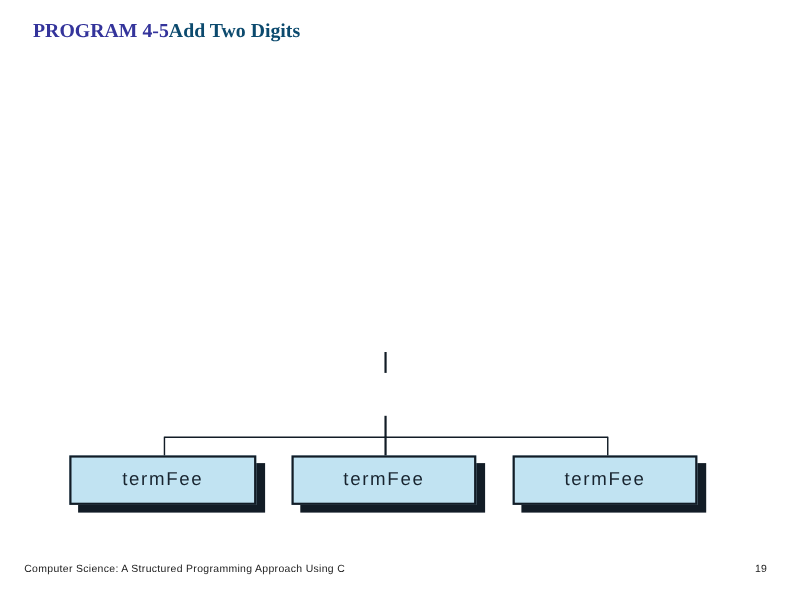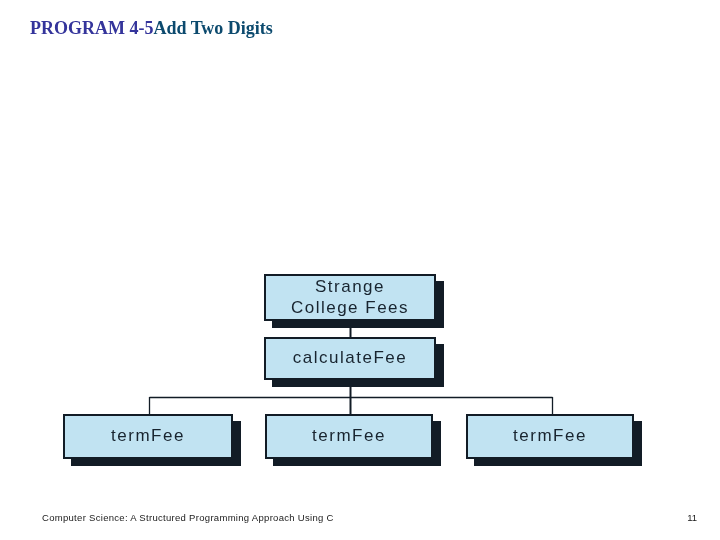--- a/index.html
+++ b/index.html
@@ -39,21 +39,21 @@
   .node .label{white-space:pre-line;}
   #node-root{left:264px;top:274px;width:172px;height:47px;}
   #node-calc{left:264px;top:337px;width:172px;height:43px;}
   #node-leaf1{left:63px;top:414px;width:170px;height:45px;}
   #node-leaf2{left:265px;top:414px;width:168px;height:45px;}
   #node-leaf3{left:466px;top:414px;width:168px;height:45px;}
   svg.connectors{position:absolute;left:0;top:0;pointer-events:none;}
   svg.connectors line{stroke:var(--connector);}
   .footer-credit{
     position:absolute;left:22px;top:512px;
-    font-size:9.5px;color:var(--footer-text);letter-spacing:0.3px;margin-left:20px;
+    font-size:9.5px;color:var(--footer-text);letter-spacing:0.3px;
   }
   .footer-page{
     position:absolute;right:23px;top:512px;
     font-size:9.5px;color:var(--footer-text);
   }
 </style>
 </head>
 <body>
 
 <div class="slide">
@@ -72,37 +72,30 @@
 
     <line x1="149.5" y1="397" x2="149.5" y2="415" stroke-width="1.3"></line>
     <line x1="350.5" y1="397" x2="350.5" y2="415" stroke-width="2"></line>
     <line x1="552.5" y1="397" x2="552.5" y2="415" stroke-width="1.3"></line>
 
     <line x1="200" y1="457" x2="230.5" y2="432.5" stroke-width="1.5"></line>
     <line x1="402" y1="457" x2="431.5" y2="432.5" stroke-width="1.5"></line>
     <line x1="603" y1="457" x2="632.5" y2="432.5" stroke-width="1.5"></line>
   </svg>
 
-  <div class="node" id="node-root">
-    <span class="label">Strange
-College Fees</span>
-  </div>
 
-  <div class="node" id="node-calc">
-    <span class="label">calculateFee</span>
-  </div>
 
   <div class="node" id="node-leaf1">
     <span class="label">termFee</span>
   </div>
 
   <div class="node" id="node-leaf2">
     <span class="label">termFee</span>
   </div>
 
   <div class="node" id="node-leaf3">
     <span class="label">termFee</span>
   </div>
 
   <div class="footer-credit">Computer Science: A Structured Programming Approach Using C</div>
-  <div class="footer-page">11</div>
+  <div class="footer-page">19</div>
 
 </div>
 
 </body></html>

